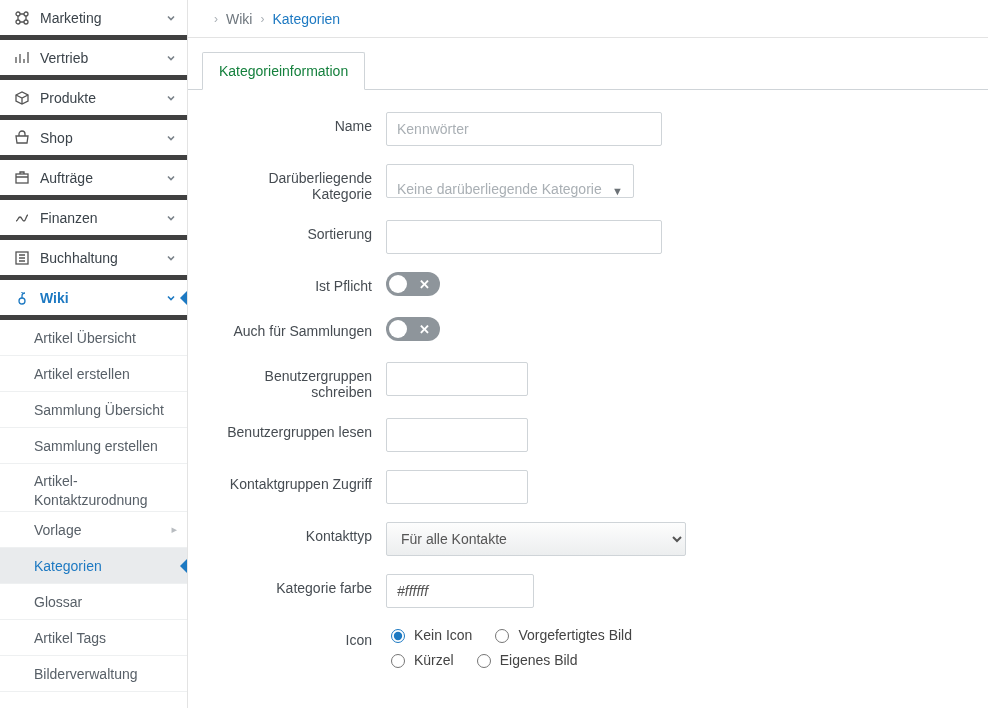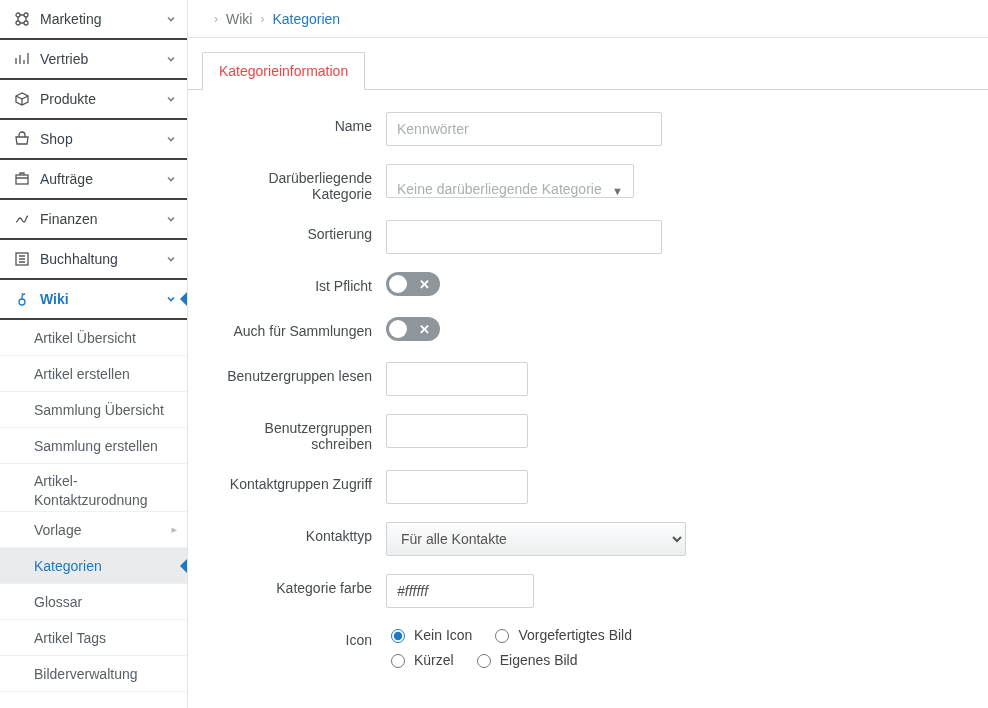--- a/index.html
+++ b/index.html
@@ -20,21 +20,21 @@
     flex: 0 0 188px;
     border-right: 1px solid #e3e3e3;
     background: #fff;
     overflow: hidden;
   }
   .nav-item {
     display: flex;
     align-items: center;
     height: 40px;
     padding: 0 10px 0 14px;
-    border-bottom: 2px solid #404040;
+    border-bottom: 5px solid #404040;
     cursor: pointer;
     position: relative;
   }
   .nav-item .icon {
     width: 16px; height: 16px; margin-right: 10px;
     display: inline-flex; align-items: center; justify-content: center;
     color: #555;
   }
   .nav-item .label { flex: 1; color: #3b434a; }
   .nav-item .chevron { color: #7a8289; }
@@ -90,21 +90,21 @@
     align-items: flex-end;
     padding: 14px 14px 0 14px;
     border-bottom: 1px solid #cfd4d8;
   }
   .tab {
     border: 1px solid #cfd4d8;
     border-bottom: 1px solid #fff;
     background: #fff;
     padding: 10px 16px;
     margin-bottom: -1px;
-    color: #ef4444;
+    color: #15803d;
     border-top-left-radius: 2px;
     border-top-right-radius: 2px;
     cursor: pointer;
   }
   .form { padding: 22px 18px; }
   .row {
     display: flex;
     align-items: flex-start;
     margin-bottom: 18px;
   }
@@ -380,28 +380,28 @@
         <div class="lbl">Auch für Sammlungen</div>
         <div class="ctl">
           <div class="toggle">
             <div class="knob"></div>
             <span class="x">✕</span>
           </div>
         </div>
       </div>
 
       <div class="row">
+        <div class="lbl">Benutzergruppen schreiben</div>
+        <div class="ctl">
+          <input class="tagbox" type="text" style="">
+        </div>
+      </div>
+
+      <div class="row">
         <div class="lbl">Benutzergruppen lesen</div>
-        <div class="ctl">
-          <input class="tagbox" type="text" style="">
-        </div>
-      </div>
-
-      <div class="row">
-        <div class="lbl">Benutzergruppen schreiben</div>
         <div class="ctl">
           <input class="tagbox" type="text" style="">
         </div>
       </div>
 
       <div class="row">
         <div class="lbl">Kontaktgruppen Zugriff</div>
         <div class="ctl">
           <input class="tagbox" type="text" style="">
         </div>

